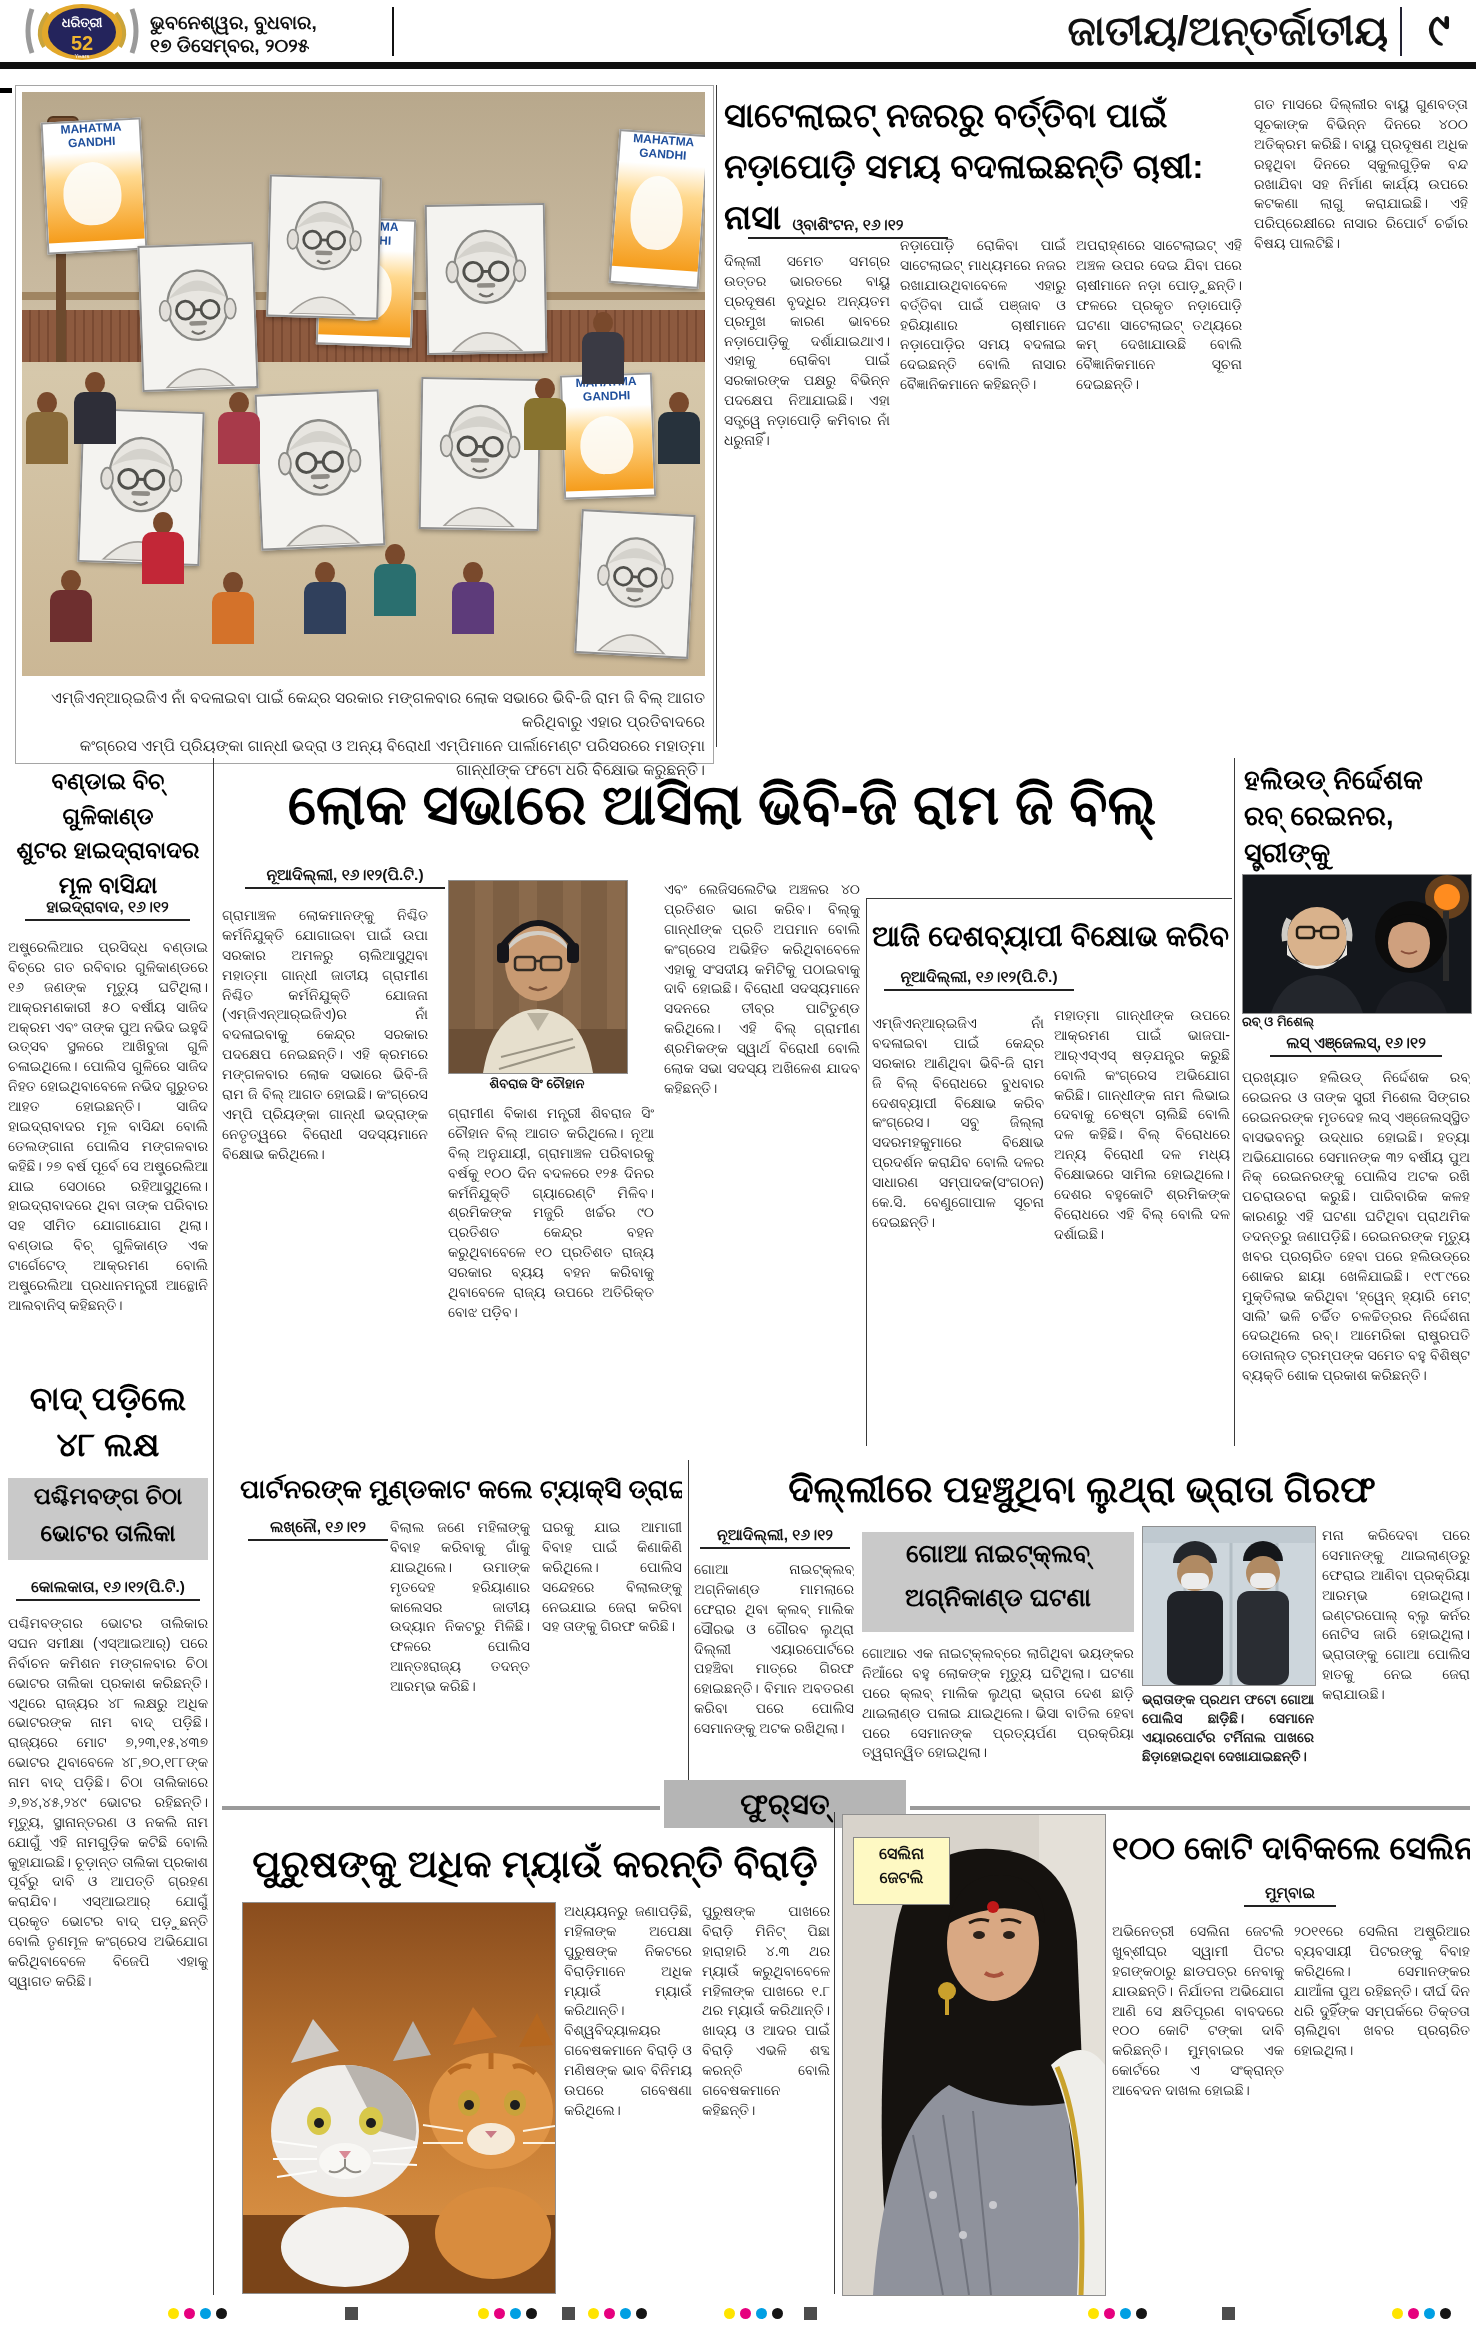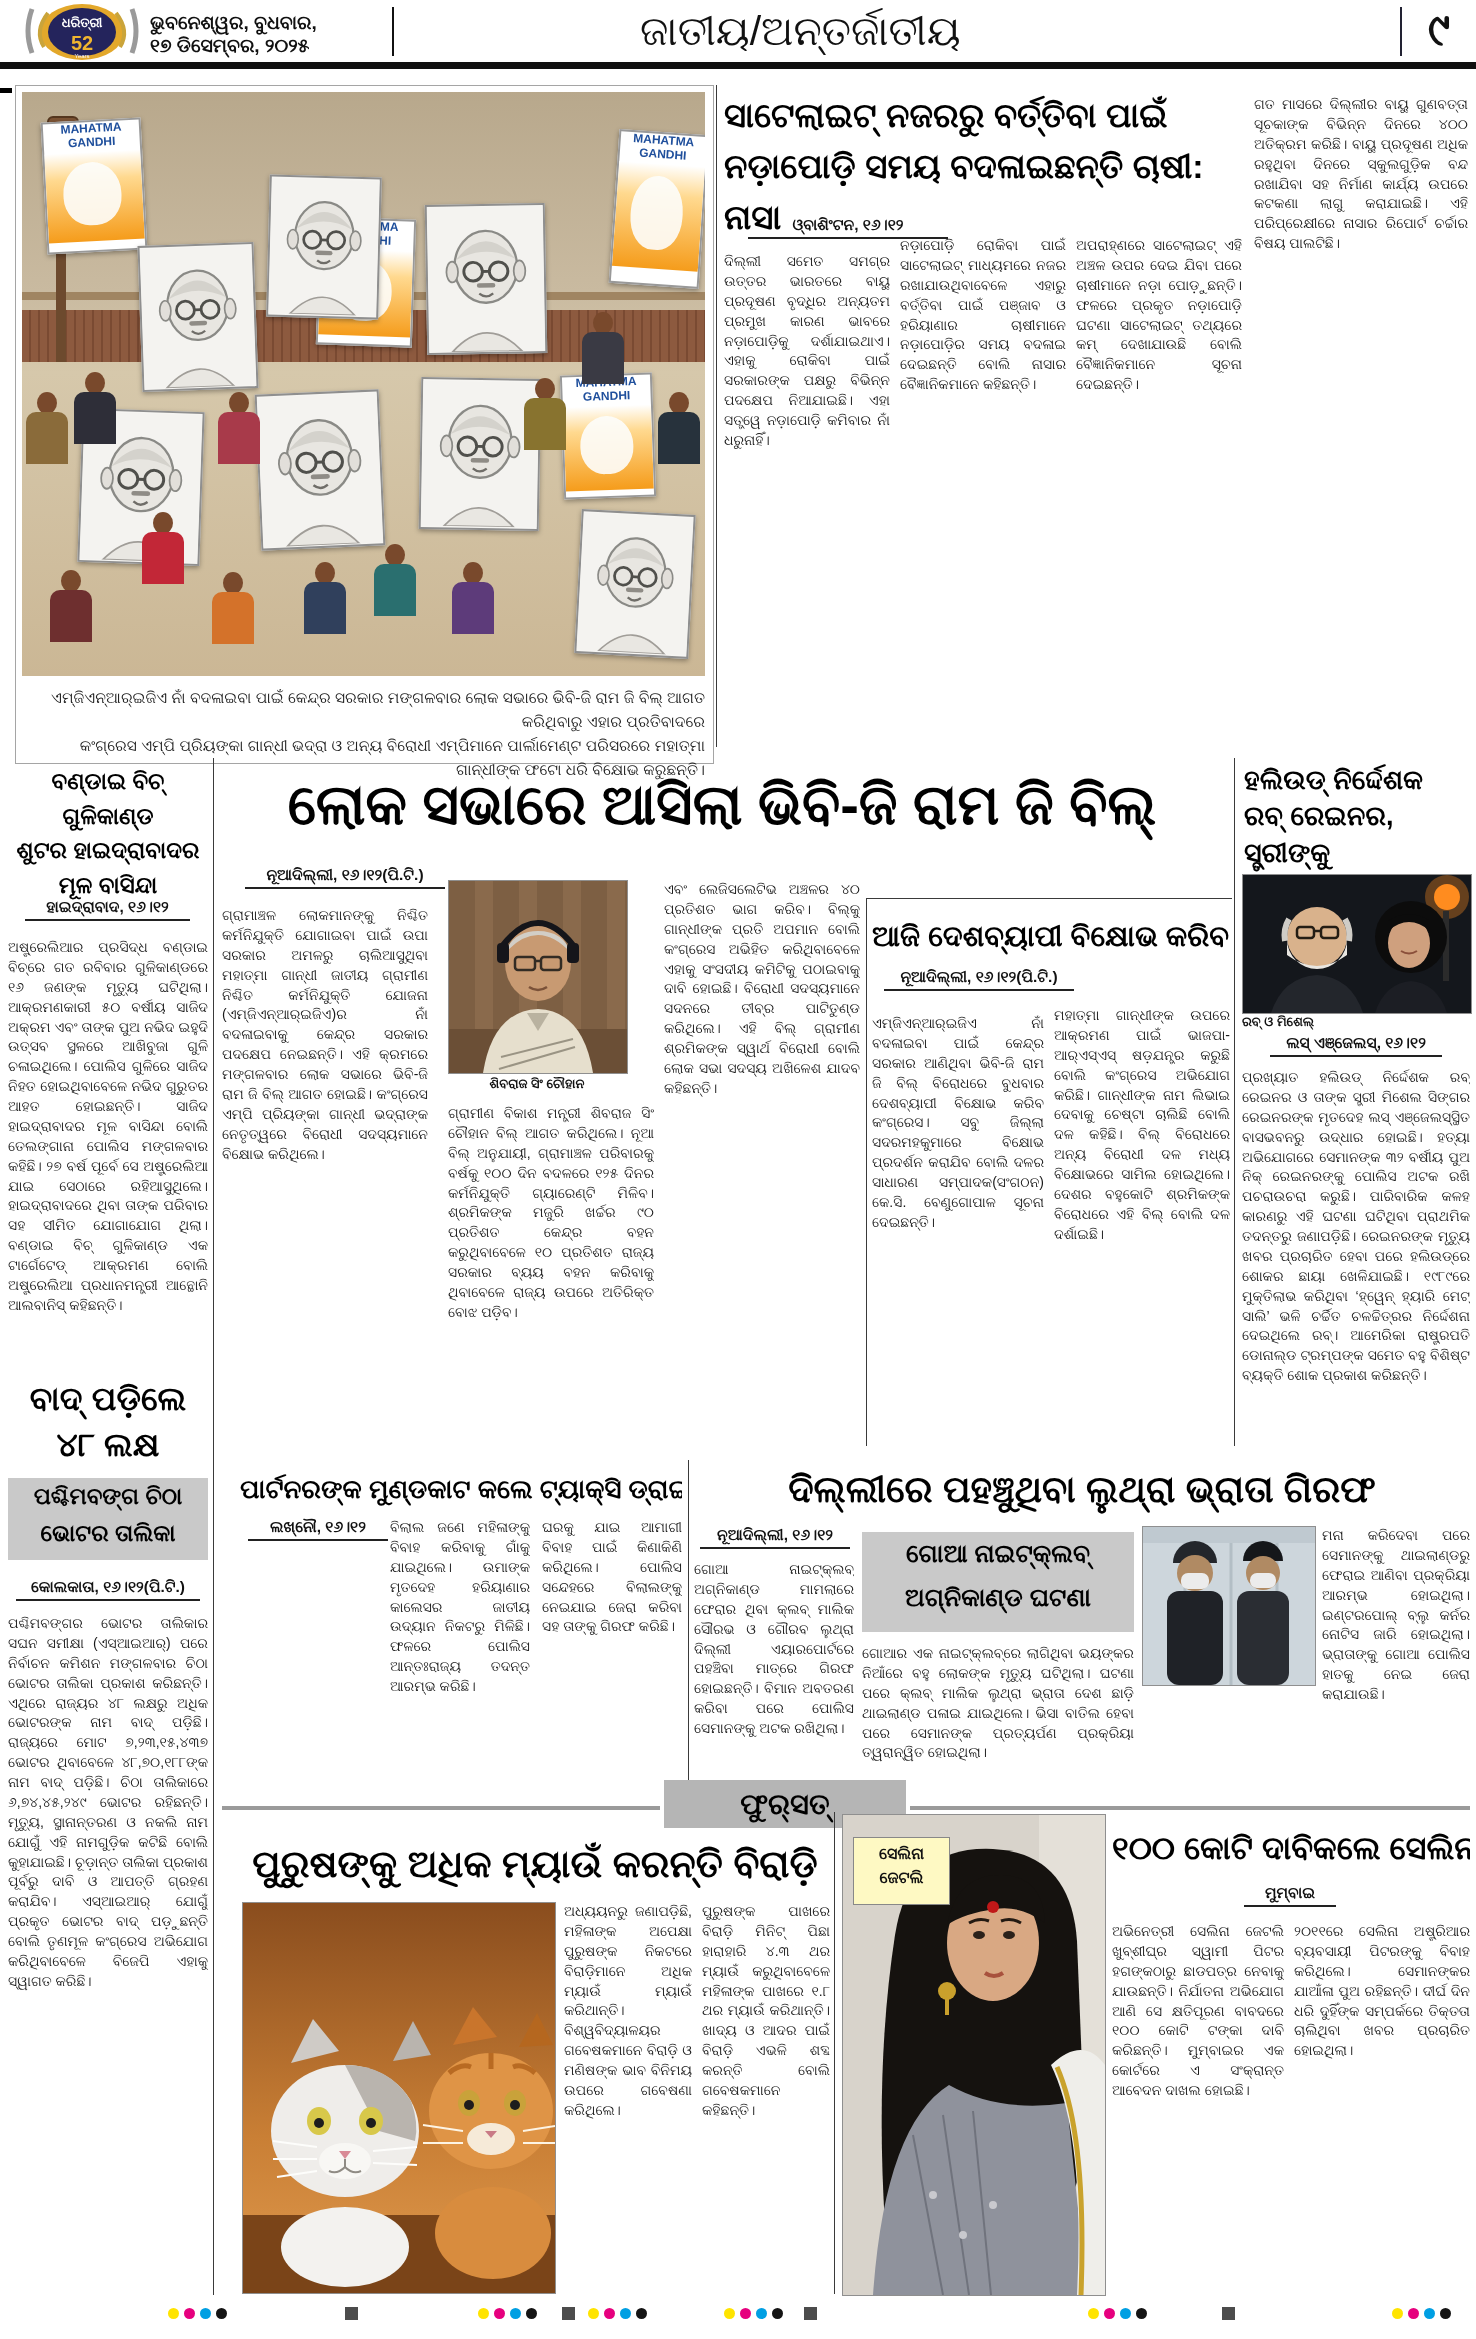--- a/index.html
+++ b/index.html
@@ -16,21 +16,21 @@
   .graybox{background:#c9c9c9;}
   .photo-frame{border:1px solid #8f8f8f;overflow:hidden;background:#ddd;}
   .caption{font-size:13px;font-weight:700;overflow:hidden;}
   .vline{width:1px;background:#3a3a3a;}
   .hline{height:1px;background:#3a3a3a;}
   .thickrule{background:#101010;}
   .grayrule{background:#9a9a9a;}
   
   .badge{position:absolute;left:22px;top:3px;width:120px;height:58px;}
   .dateline{font-weight:700;font-size:19px;line-height:1.22;}
-  .section-title{font-weight:400;font-size:41px;text-align:left;}
+  .section-title{font-weight:700;font-size:41px;text-align:right;}
   .pagenum{font-weight:700;font-size:45px;text-align:center;}
   
   .scene{position:absolute;left:6px;top:6px;width:683px;height:584px;overflow:hidden;
          background:linear-gradient(180deg,#b8a88c 0%,#c9baa0 34%,#d6c8ab 48%,#cbb795 100%);}
   .frieze{position:absolute;left:0;top:218px;width:683px;height:52px;
           background:repeating-linear-gradient(90deg,#8d5a3f 0 7px,#7a4a32 7px 9px);}
   .ledge{position:absolute;left:0;top:200px;width:683px;height:8px;background:#a08562;}
   .lamp{position:absolute;left:34px;top:60px;width:10px;height:210px;background:#6d4a2e;}
   .lamp:before{content:"";position:absolute;left:-9px;top:-36px;width:28px;height:40px;
                background:#7c5334;border-radius:6px 6px 10px 10px;border:2px solid #54361e;}
@@ -330,20 +330,21 @@
       <path d="M30 36 a22 22 0 0 1 44 0 z" fill="#23262b"></path>
       <circle cx="52" cy="46" r="18" fill="#b08a63"></circle>
       <rect x="38" y="46" width="28" height="16" rx="7" fill="#ececec"></rect>
       <rect x="24" y="64" width="56" height="94" rx="12" fill="#1f2227"></rect>
       <path d="M100 34 a20 20 0 0 1 40 0 z" fill="#15171a"></path>
       <circle cx="120" cy="46" r="17" fill="#b08a63"></circle>
       <rect x="107" y="46" width="26" height="15" rx="7" fill="#ececec"></rect>
       <rect x="94" y="64" width="52" height="94" rx="12" fill="#2a2d33"></rect>
     </svg>
   </div>
+  <div class="abs body-col" style="left:1142px;top:1690px;width:172px;height:104px;font-weight:700;font-size:13.5px;">ଭ୍ରାତାଙ୍କ ପ୍ରଥମ ଫଟୋ ଗୋଆ ପୋଲିସ ଛାଡ଼ିଛି। ସେମାନେ ଏୟାରପୋର୍ଟର ଟର୍ମିନାଲ ପାଖରେ ଛିଡ଼ାହୋଇଥିବା ଦେଖାଯାଇଛନ୍ତି।</div>
   <div class="abs body-col" style="left:1322px;top:1526px;width:148px;height:268px;">ମନା କରିଦେବା ପରେ ସେମାନଙ୍କୁ ଥାଇଲାଣ୍ଡରୁ ଫେରାଇ ଆଣିବା ପ୍ରକ୍ରିୟା ଆରମ୍ଭ ହୋଇଥିଲା। ଇଣ୍ଟରପୋଲ୍ ବ୍ଲୁ କର୍ନର ନୋଟିସ ଜାରି ହୋଇଥିଲା। ଭ୍ରାତାଙ୍କୁ ଗୋଆ ପୋଲିସ ହାତକୁ ନେଇ ଜେରା କରାଯାଉଛି।</div>
 
   <div class="abs grayrule" style="left:222px;top:1806px;width:438px;height:4px;"></div>
   <div class="abs fursat-label" style="left:664px;top:1780px;width:242px;height:48px;">ଫୁର୍‌ସତ୍</div>
   <div class="abs grayrule" style="left:910px;top:1806px;width:560px;height:4px;"></div>
 
   <div class="abs headline nowrap center" style="left:240px;top:1834px;width:590px;height:60px;font-size:38px;line-height:60px;">ପୁରୁଷଙ୍କୁ ଅଧିକ ମ୍ୟାଉଁ କରନ୍ତି ବିରାଡ଼ି</div>
   <div class="abs photo-frame" style="left:242px;top:1902px;width:312px;height:390px;">
     <svg viewBox="0 0 312 390">
       <defs>

